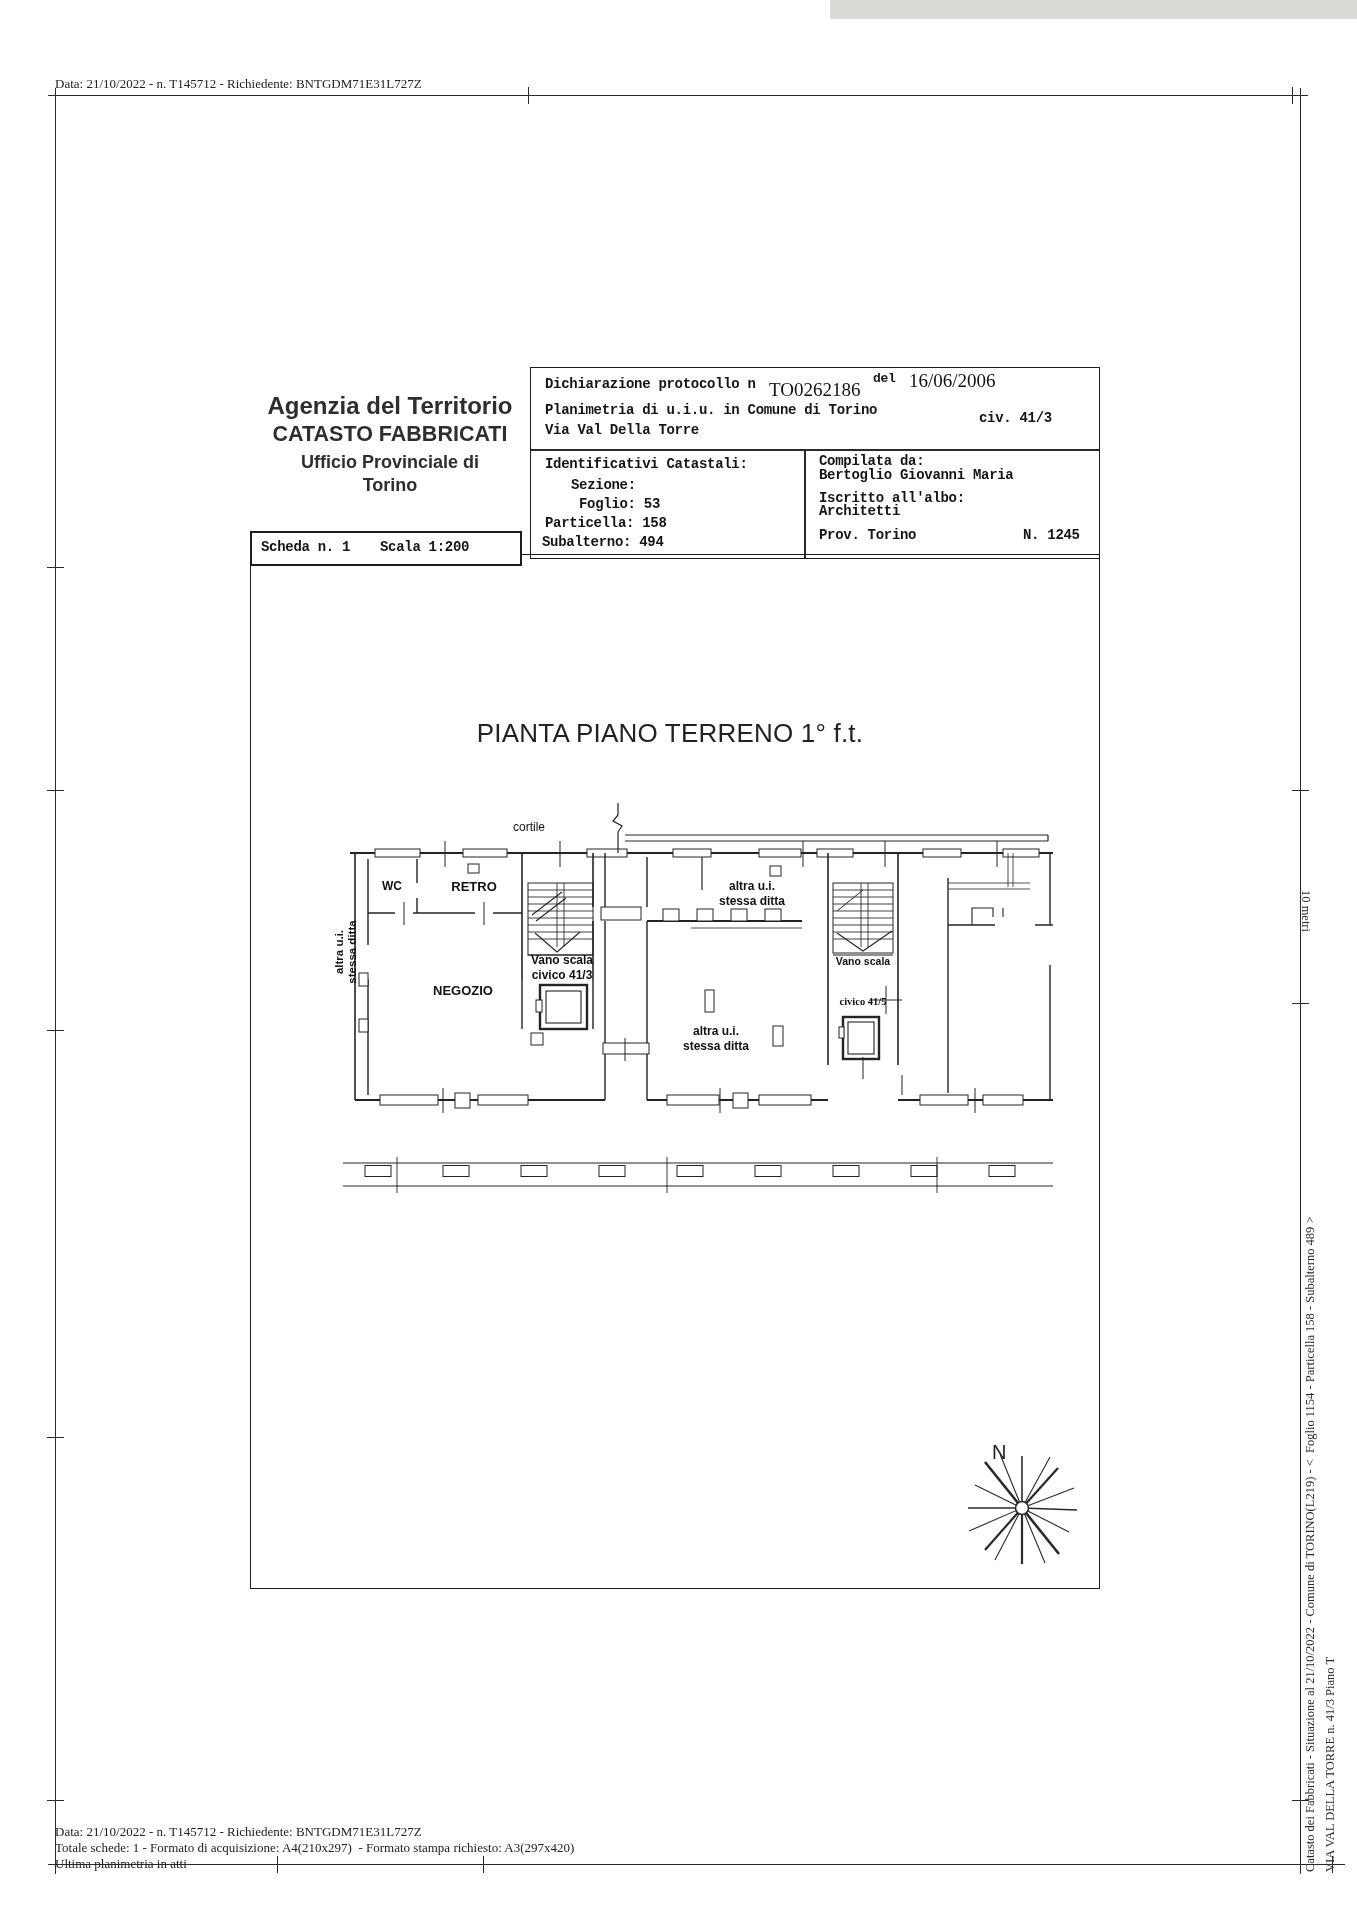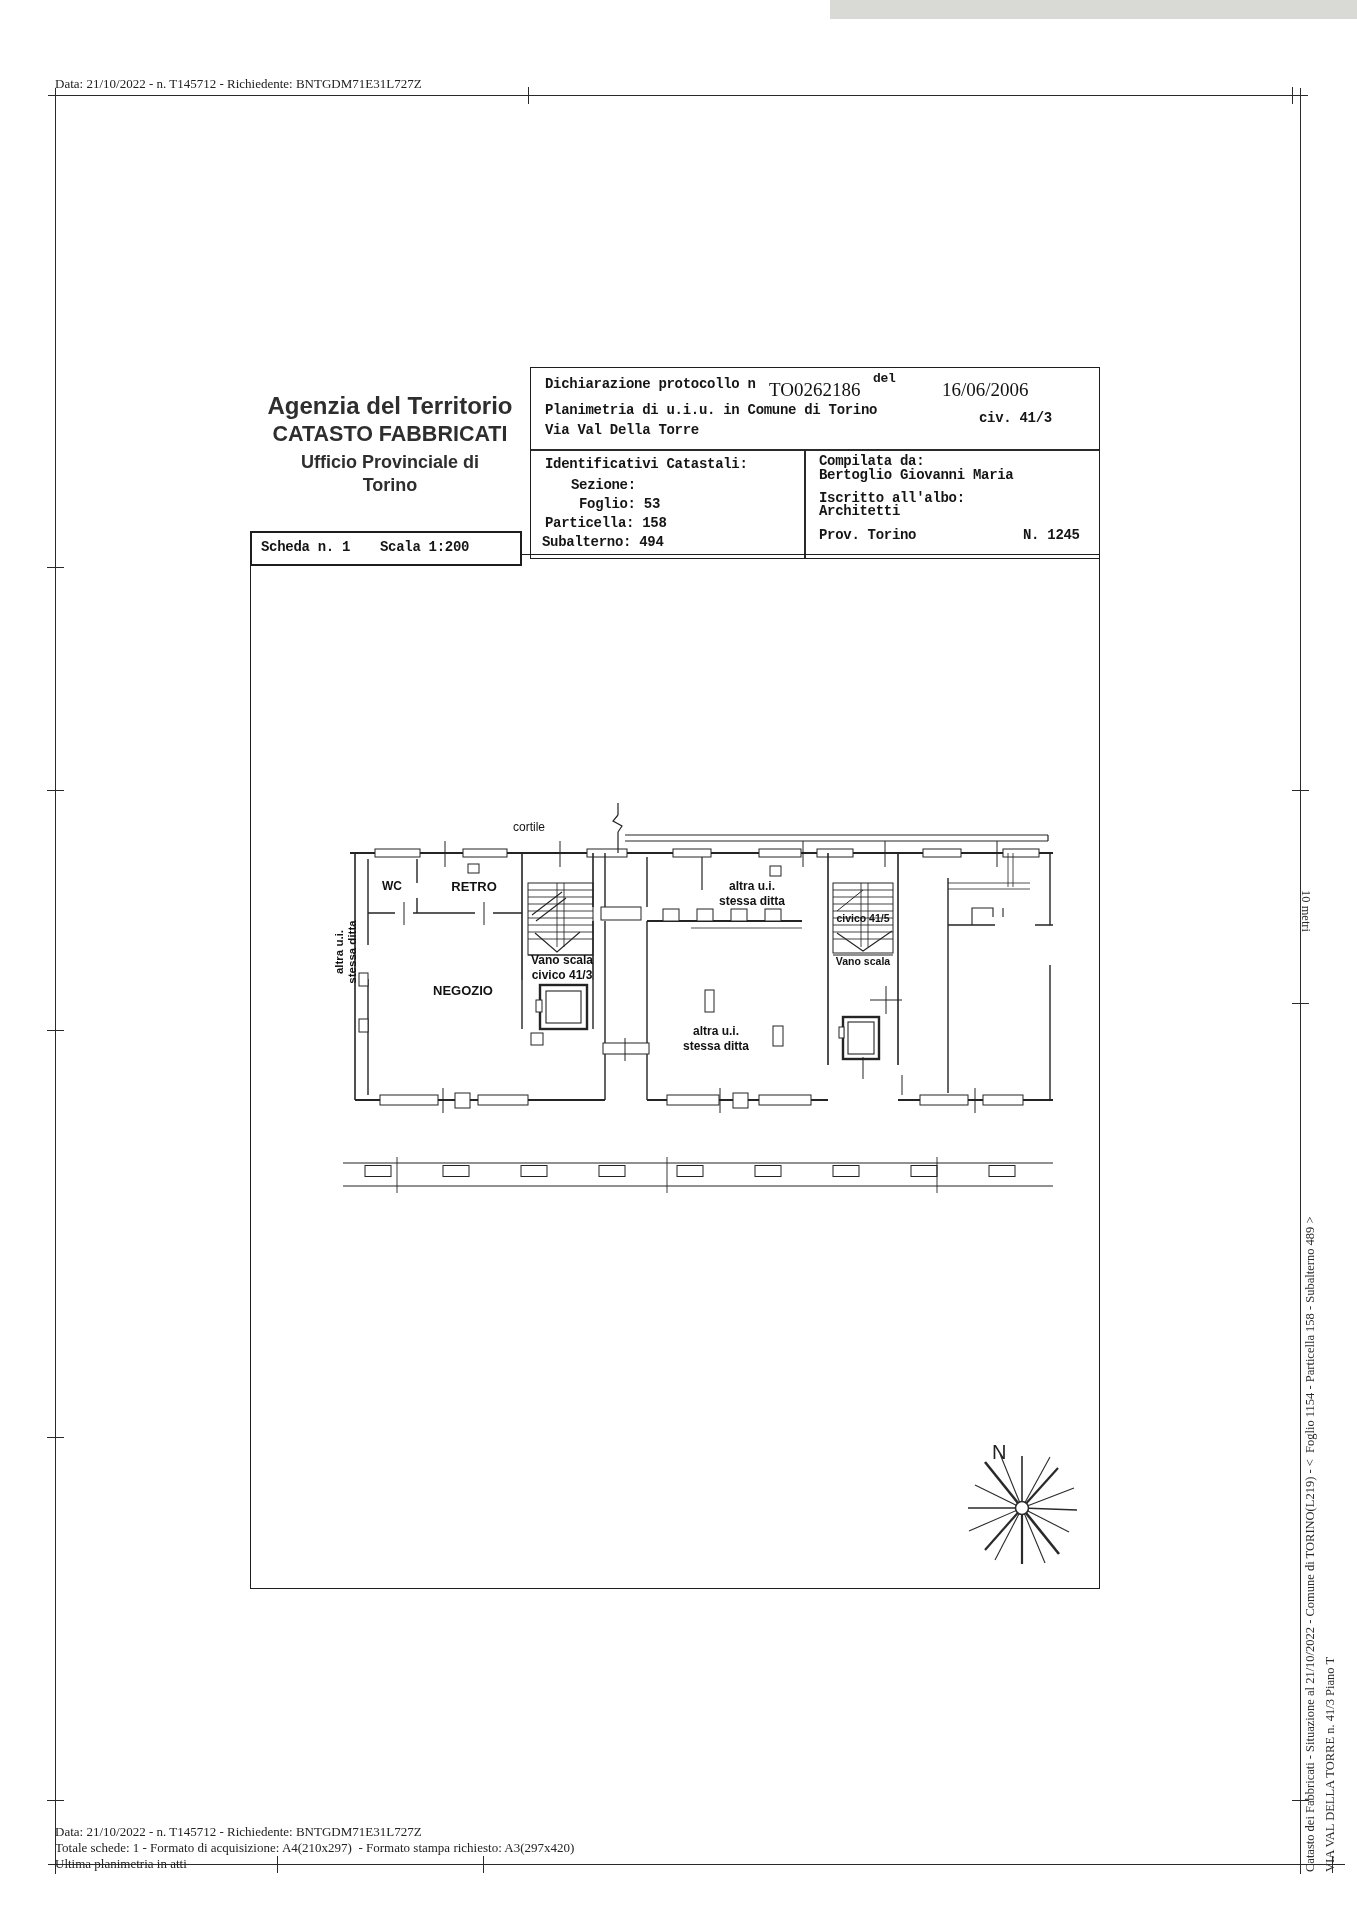--- a/index.html
+++ b/index.html
@@ -56,21 +56,21 @@
     <div class="gothic" style="font-size:18px;margin-top:5px;">Ufficio Provinciale di</div>
     <div class="gothic" style="font-size:18px;margin-top:2px;">Torino</div>
   </div>
 
   <div class="box" style="left:530px;top:367px;width:568px;height:190px;">
     <div class="line" style="left:0;top:81px;width:568px;height:1.5px;"></div>
     <div class="line" style="left:273px;top:81px;width:1.5px;height:109px;"></div>
     <span class="mono" style="left:14px;top:8px;">Dichiarazione protocollo n</span>
     <span class="serifbig" style="left:238px;top:11px;">TO0262186</span>
     <span class="mono" style="left:342px;top:3px;font-size:13px;">del</span>
-    <span class="serifbig" style="left:378px;top:11px;margin-left:33px;">16/06/2006</span>
+    <span class="serifbig" style="left:378px;top:2px;">16/06/2006</span>
     <span class="mono" style="left:14px;top:34px;">Planimetria di u.i.u. in Comune di Torino</span>
     <span class="mono" style="left:14px;top:44px;margin-top:10px;">Via Val Della Torre</span>
     <span class="mono" style="left:448px;top:42px;">civ. 41/3</span>
     <span class="mono" style="left:14px;top:88px;">Identificativi Catastali:</span>
     <span class="mono" style="left:40px;top:109px;">Sezione:</span>
     <span class="mono" style="left:48px;top:128px;">Foglio: 53</span>
     <span class="mono" style="left:14px;top:147px;">Particella: 158</span>
     <span class="mono" style="left:11px;top:166px;">Subalterno: 494</span>
     <span class="mono" style="left:288px;top:85px;">Compilata da:</span>
     <span class="mono" style="left:288px;top:99px;">Bertoglio Giovanni Maria</span>
@@ -80,20 +80,21 @@
     <span class="mono" style="left:492px;top:159px;">N. 1245</span>
   </div>
 
   <div class="box" style="left:250px;top:554px;width:848px;height:1033px;background:transparent;"></div>
 
   <div class="box" style="left:250px;top:531px;width:268px;height:31px;border-width:2px;">
     <span class="mono" style="left:9px;top:6px;">Scheda n. 1</span>
     <span class="mono" style="left:128px;top:6px;">Scala 1:200</span>
   </div>
 
+  <div class="abs" style="left:400px;top:718px;width:540px;text-align:center;font-family:'Liberation Sans',sans-serif;font-size:26px;letter-spacing:0.2px;color:#222;">PIANTA PIANO TERRENO 1° f.t.</div>
 
   <div class="abs" style="left:335px;top:795px;width:730px;height:440px;">
     <svg width="730" height="440" viewBox="0 0 730 440" fill="none" stroke="#242424" stroke-width="1.2">
       <g>
         <path d="M15,58 H718" stroke-width="2.2"></path>
         <rect x="40" y="54" width="45" height="8" fill="#fff" stroke-width="1"></rect>
         <rect x="128" y="54" width="44" height="8" fill="#fff" stroke-width="1"></rect>
         <rect x="252" y="54" width="40" height="8" fill="#fff" stroke-width="1"></rect>
         <rect x="338" y="54" width="38" height="8" fill="#fff" stroke-width="1"></rect>
         <rect x="424" y="54" width="42" height="8" fill="#fff" stroke-width="1"></rect>
@@ -212,21 +213,21 @@
     <div>stessa ditta</div>
   </div>
 
   <div class="plan-label" style="left:562px;top:953px;">Vano scala</div>
   <div class="plan-label" style="left:562px;top:968px;">civico 41/3</div>
 
   <div class="plan-label" style="left:752px;top:879px;">altra u.i.</div>
   <div class="plan-label" style="left:752px;top:894px;">stessa ditta</div>
 
   <div class="plan-label small" style="left:863px;top:955px;">Vano scala</div>
-  <div class="plan-label small" style="left:863px;top:912px;">civico 41/5</div>
+  <div class="plan-label small" style="left:863px;top:996px;font-family:Liberation Serif, serif;">civico 41/5</div>
 
   <div class="plan-label" style="left:716px;top:1024px;">altra u.i.</div>
   <div class="plan-label" style="left:716px;top:1039px;">stessa ditta</div>
 
   <div class="abs" style="left:992px;top:1441px;font-family:'Liberation Sans',sans-serif;font-size:20px;color:#222;">N</div>
   <div class="abs" style="left:955px;top:1440px;width:140px;height:140px;">
     <svg width="140" height="140" viewBox="0 0 140 140" stroke="#2a2a2a" fill="none">
       <path d="M67,68 L30,22" stroke-width="2.6"></path>
       <path d="M67,68 L104,114" stroke-width="2.6"></path>
       <path d="M67,68 L67,16" stroke-width="1.6"></path>

